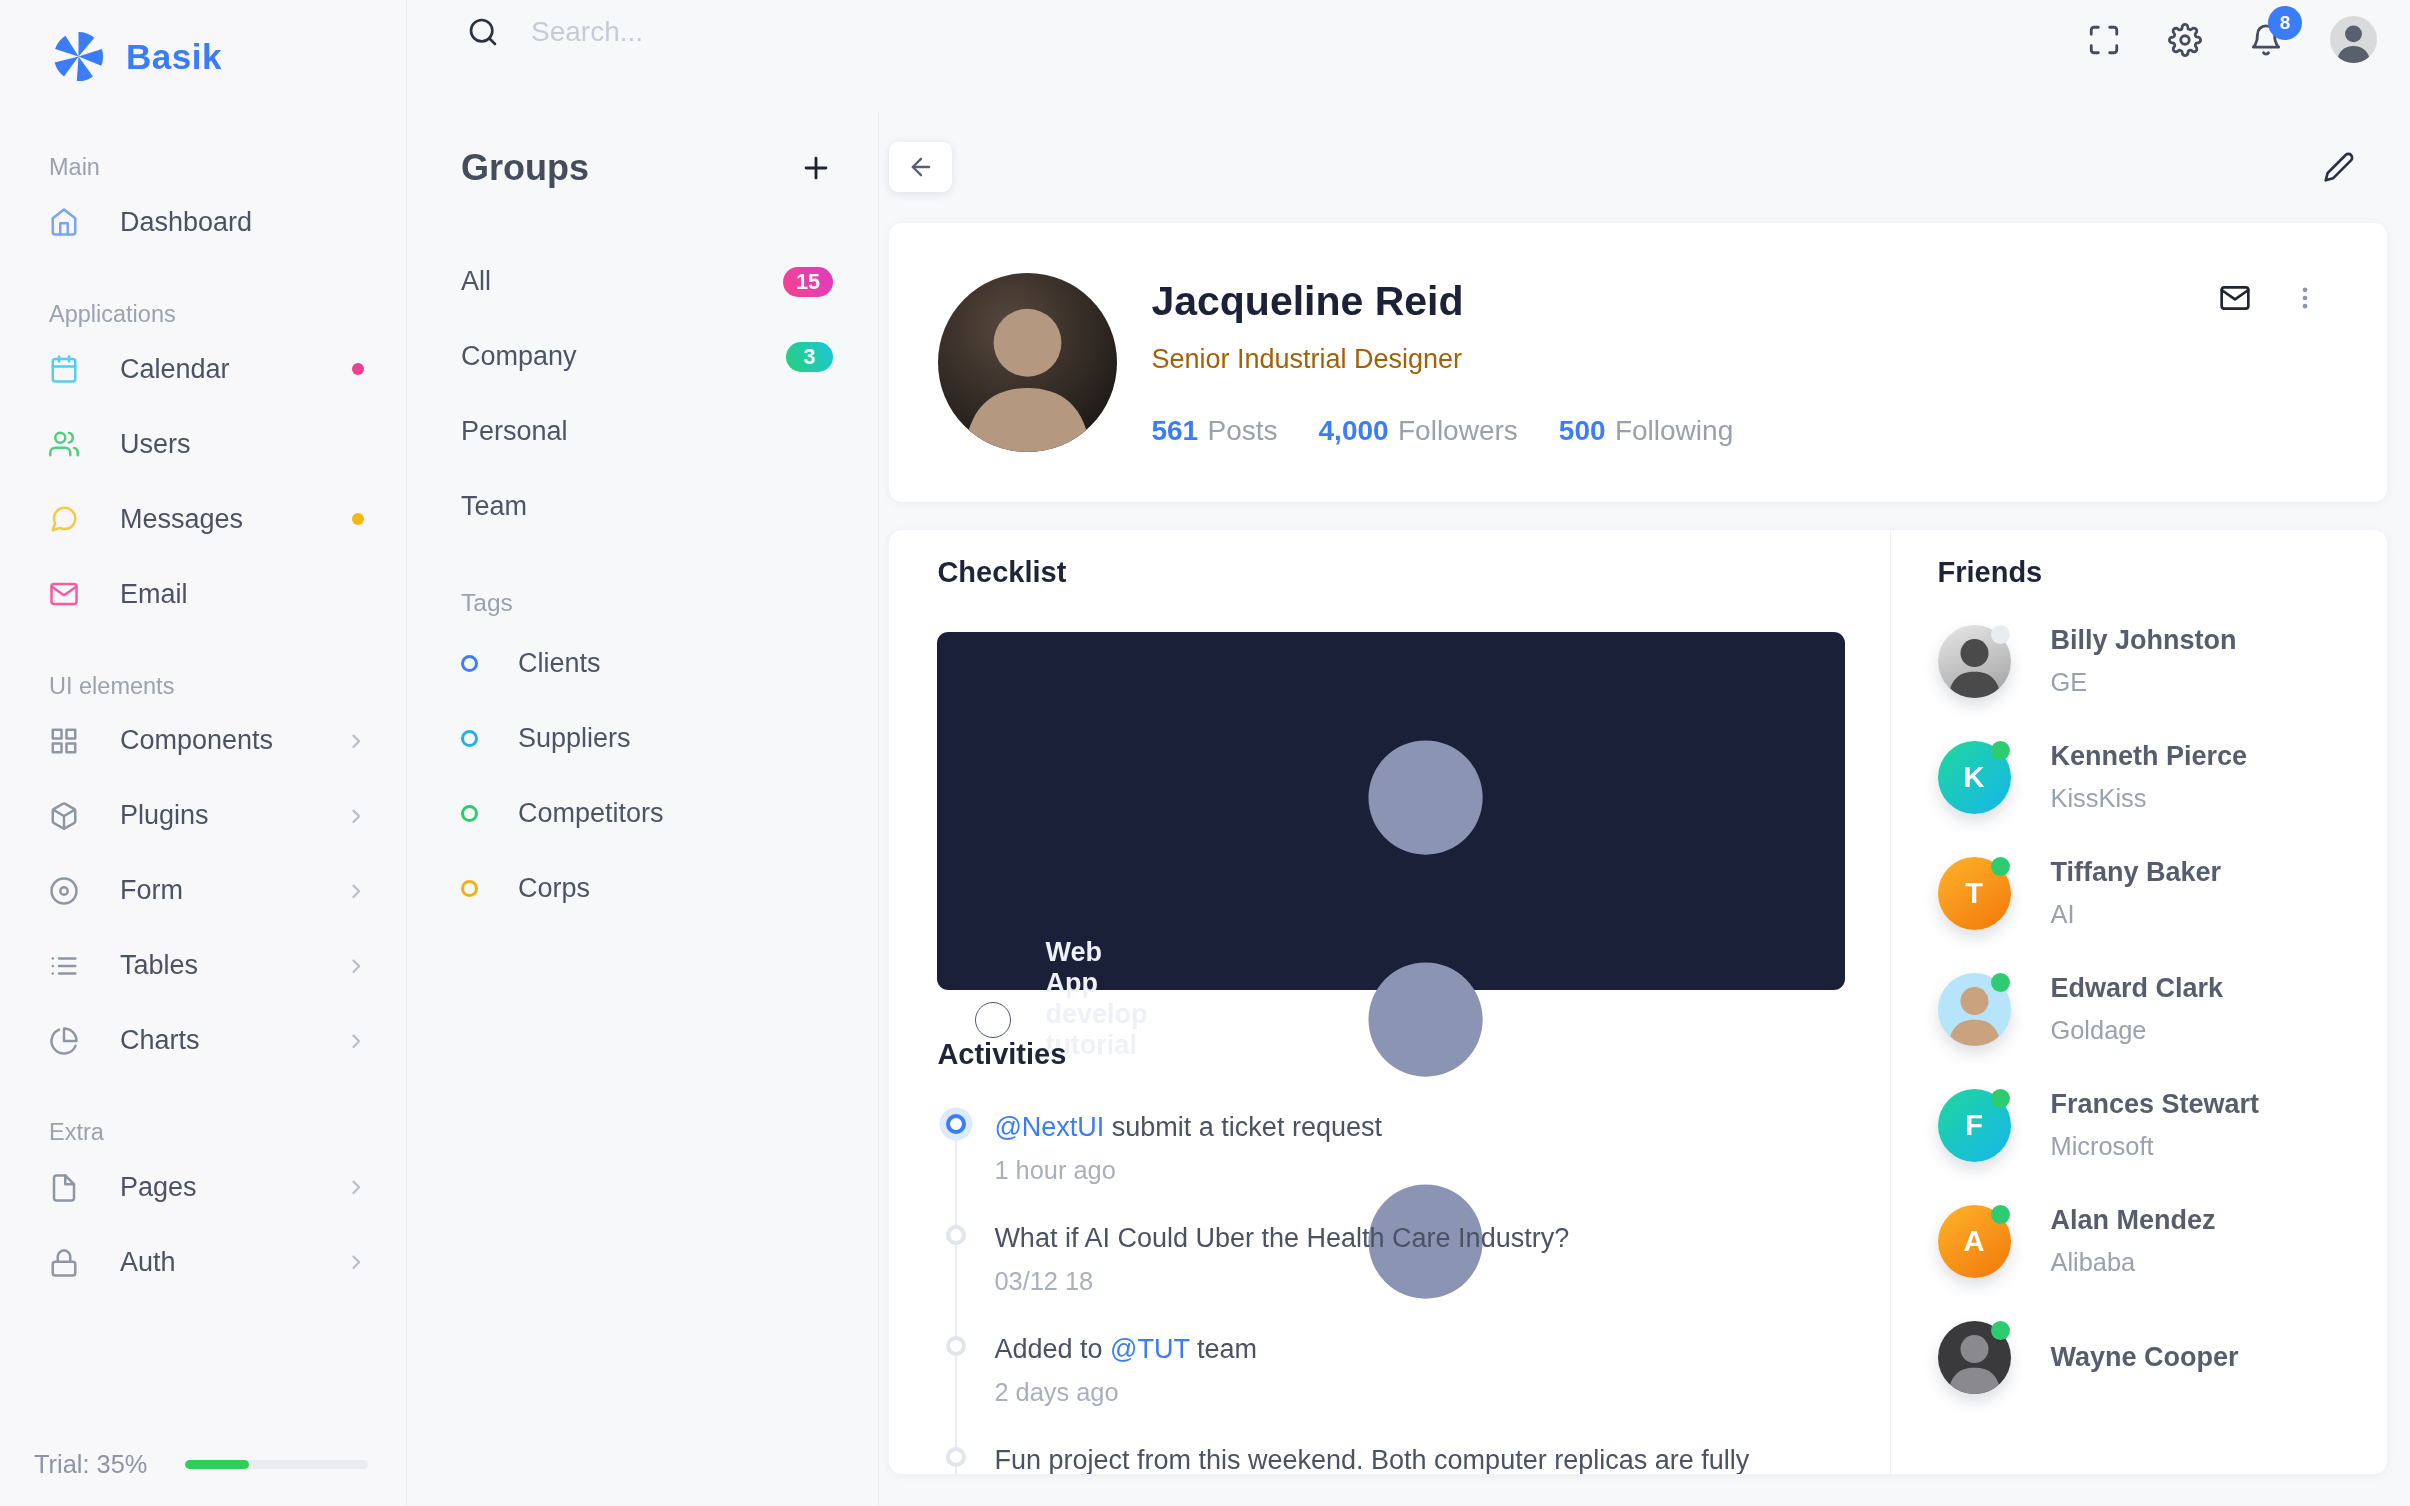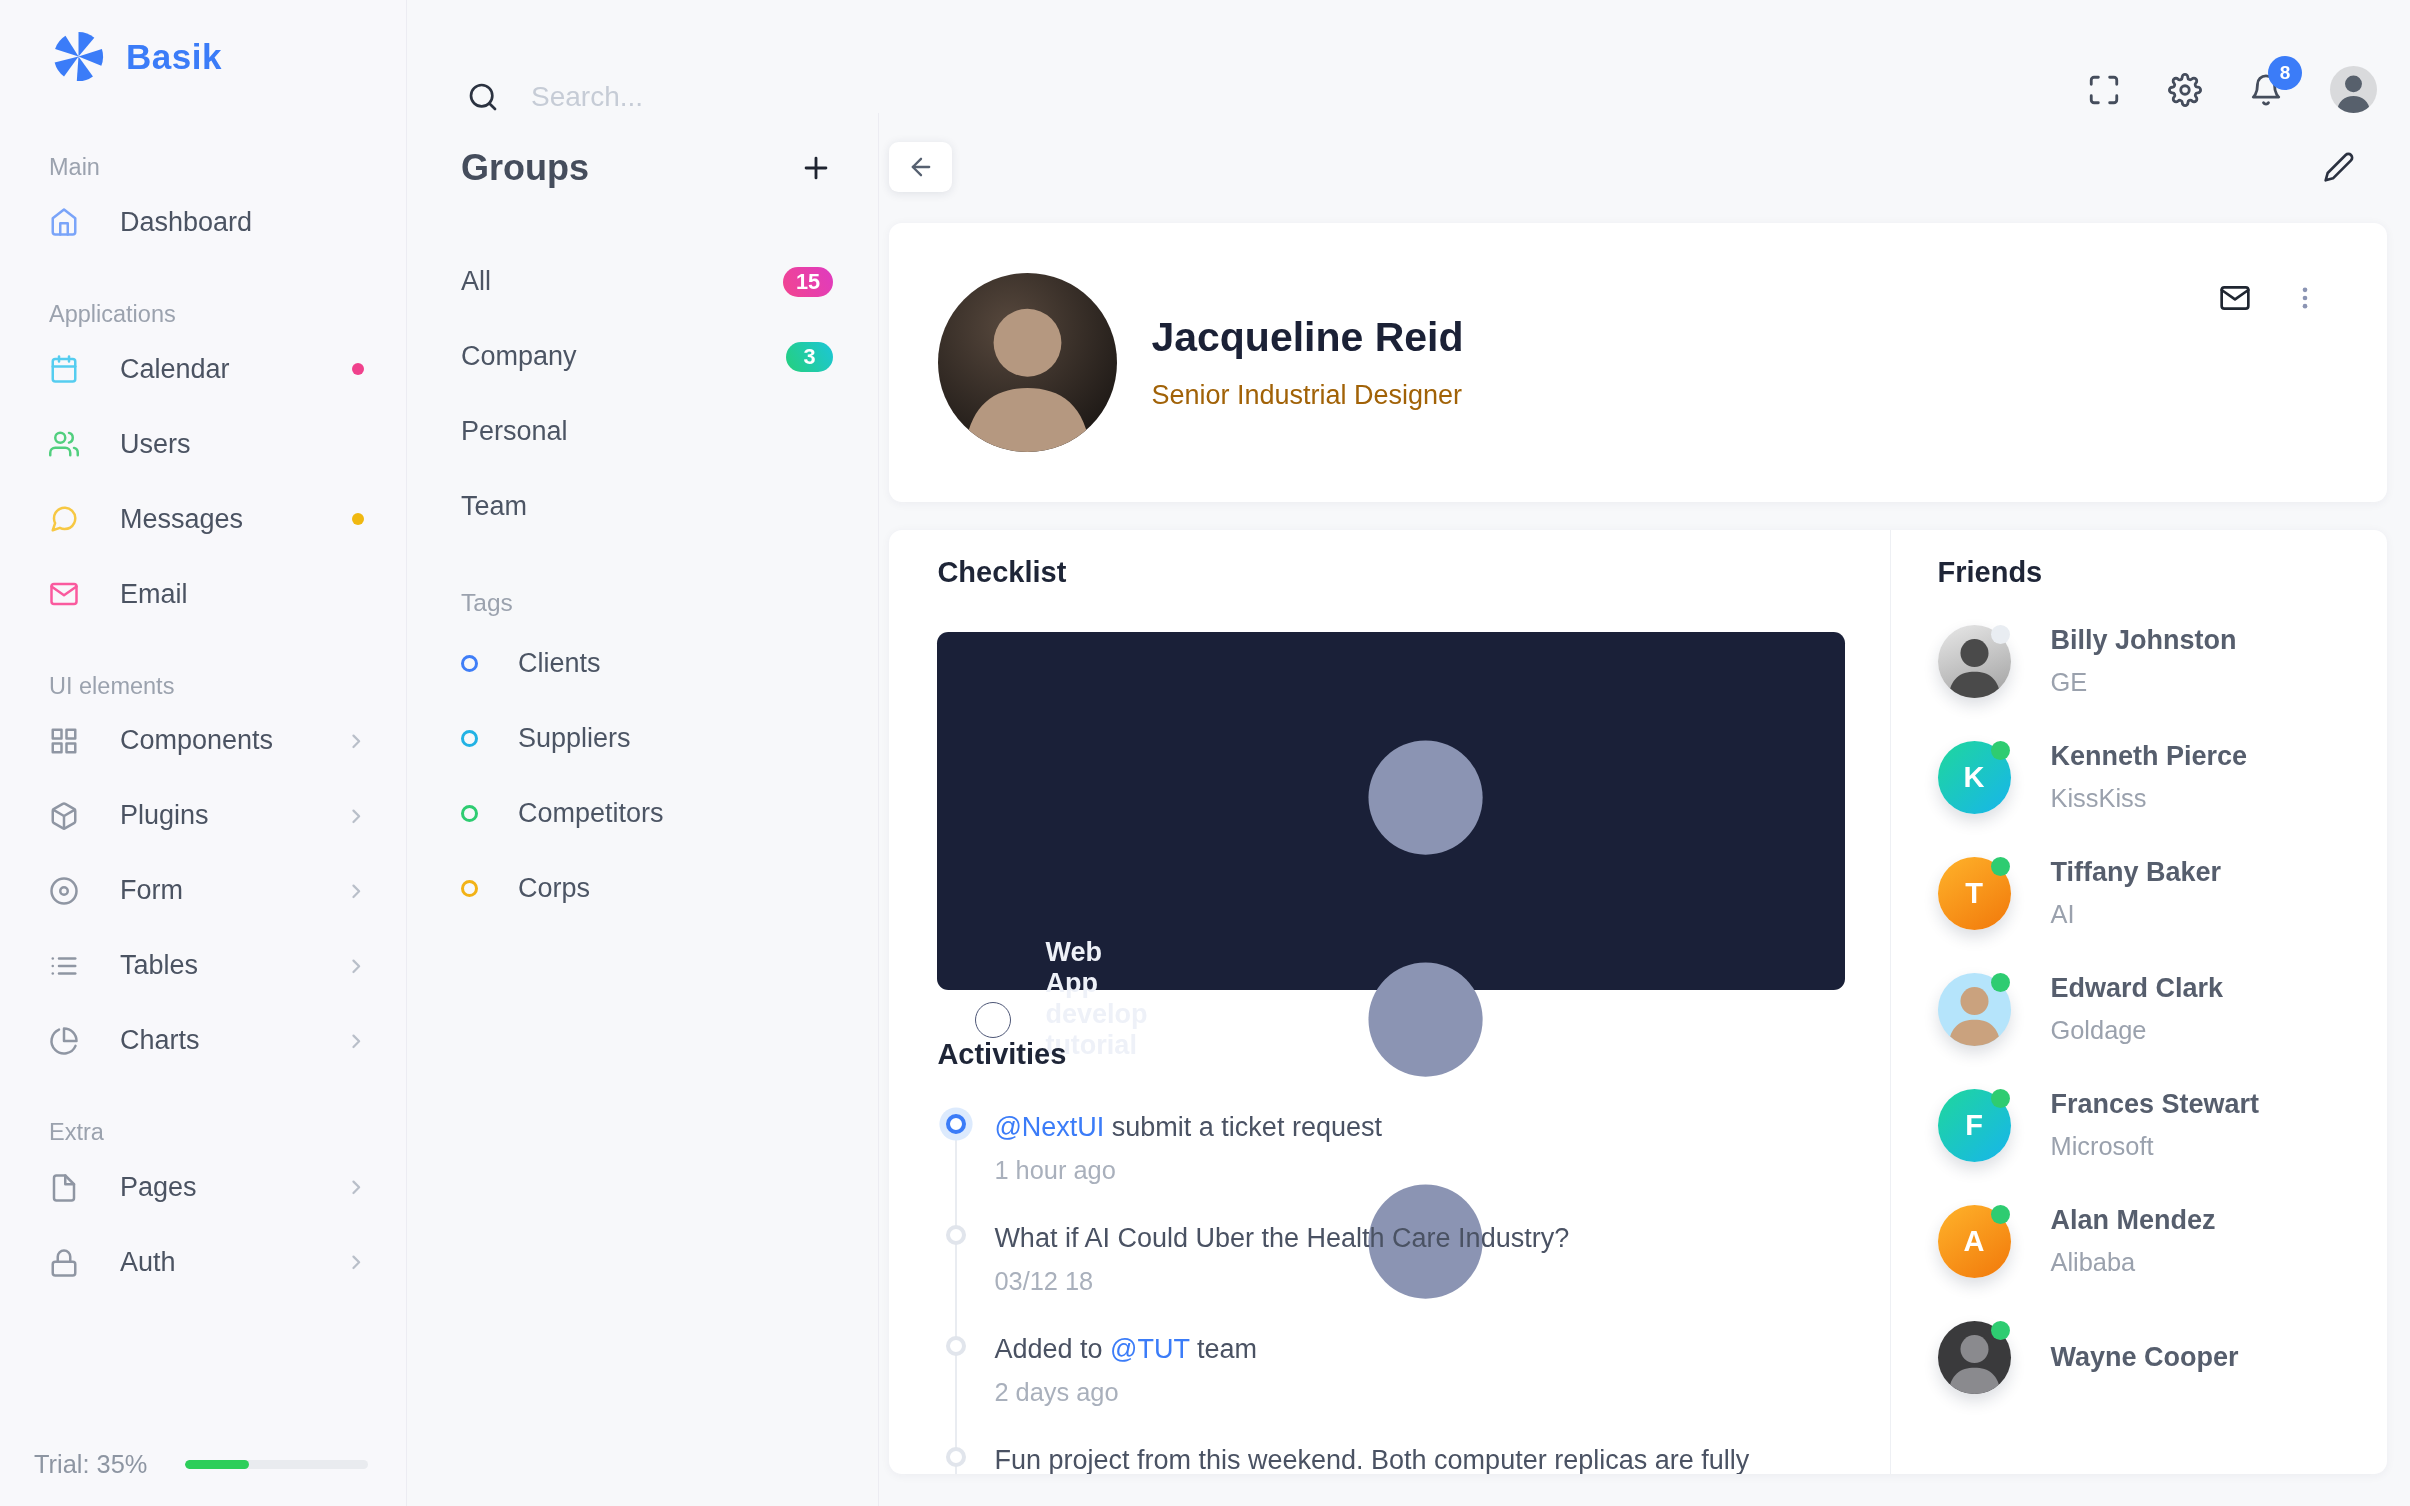--- a/index.html
+++ b/index.html
@@ -27,21 +27,21 @@
   .dot-yellow { background:#f0b810; }
   .ic-blue{color:#7aa4f9} .ic-cyan{color:#55cdf0} .ic-green{color:#51cf7e}
   .ic-yellow{color:#f7c843} .ic-pink{color:#fa5a9e} .ic-gray{color:#8f96a3}
   .trial { position:absolute; left:34px; right:38px; bottom:28px; display:flex; align-items:center; gap:38px; }
   .trial-label { font-size:25.4px; color:#8d95a2; white-space:nowrap; }
   .trial-track { flex:1; height:8.5px; background:#e9ebef; border-radius:4.7px; overflow:hidden; }
   .trial-fill { height:100%; background:#2dce5a; border-radius:4.7px; }
 
   
   .right { flex:1; display:flex; flex-direction:column; min-width:0; }
-  .topbar { height:113px; display:flex; align-items:flex-end; padding:16px 34px 0 60px; }
+  .topbar { height:113px; display:flex; align-items:flex-start; padding:16px 34px 0 60px; }
   .search { display:flex; align-items:center; gap:32px; flex:1; }
   .search .ic { width:32px; height:32px; color:#2b3240; }
   .search input { border:none; outline:none; background:transparent; font-family:inherit; font-size:28px; color:#4b5362; width:471px; }
   .search input::placeholder { color:#c6ccd6; }
   .top-icons { display:flex; align-items:center; gap:47px; }
   .icon-btn { width:34px; height:34px; color:#454d5c; position:relative; cursor:pointer; }
   .icon-btn .ic { width:34px; height:34px; }
   .nbadge { position:absolute; top:-17px; right:-19px; min-width:34px; height:34px; border-radius:50%;
     background:#3b7cf8; color:#fff; font-size:19px; font-weight:700; display:flex; align-items:center; justify-content:center; }
   .top-avatar { width:47px; height:47px; border-radius:50%; overflow:hidden; background:#d9dadc; color:#57606c; cursor:pointer; }
@@ -378,20 +378,25 @@
       <section class="profile-card">
         <div class="profile-avatar">
           <svg viewBox="0 0 190 190">
               <circle cx="95" cy="74" r="36" fill="currentColor"></circle>
               <path d="M28 190c5-50 32-68 67-68s62 18 67 68z" fill="currentColor"></path>
             </svg>
         </div>
         <div class="profile-info">
           <h1 class="profile-name">Jacqueline Reid</h1>
           <div class="profile-role">Senior Industrial Designer</div>
+          <div class="profile-stats">
+            <div><span class="stat-num">561</span><span class="stat-lbl">Posts</span></div>
+            <div><span class="stat-num">4,000</span><span class="stat-lbl">Followers</span></div>
+            <div><span class="stat-num">500</span><span class="stat-lbl">Following</span></div>
+          </div>
         </div>
         <div class="card-actions">
           <svg class="ic" viewBox="0 0 24 24" fill="none" stroke="currentColor" stroke-width="2" stroke-linecap="round" stroke-linejoin="round">
               <rect x="2" y="4" width="20" height="16" rx="2"></rect>
               <polyline points="22,6 12,13 2,6"></polyline>
             </svg>
           <svg class="ic kebab" viewBox="0 0 24 24" fill="currentColor" stroke="none">
               <circle cx="12" cy="5" r="2"></circle>
               <circle cx="12" cy="12" r="2"></circle>
               <circle cx="12" cy="19" r="2"></circle>

